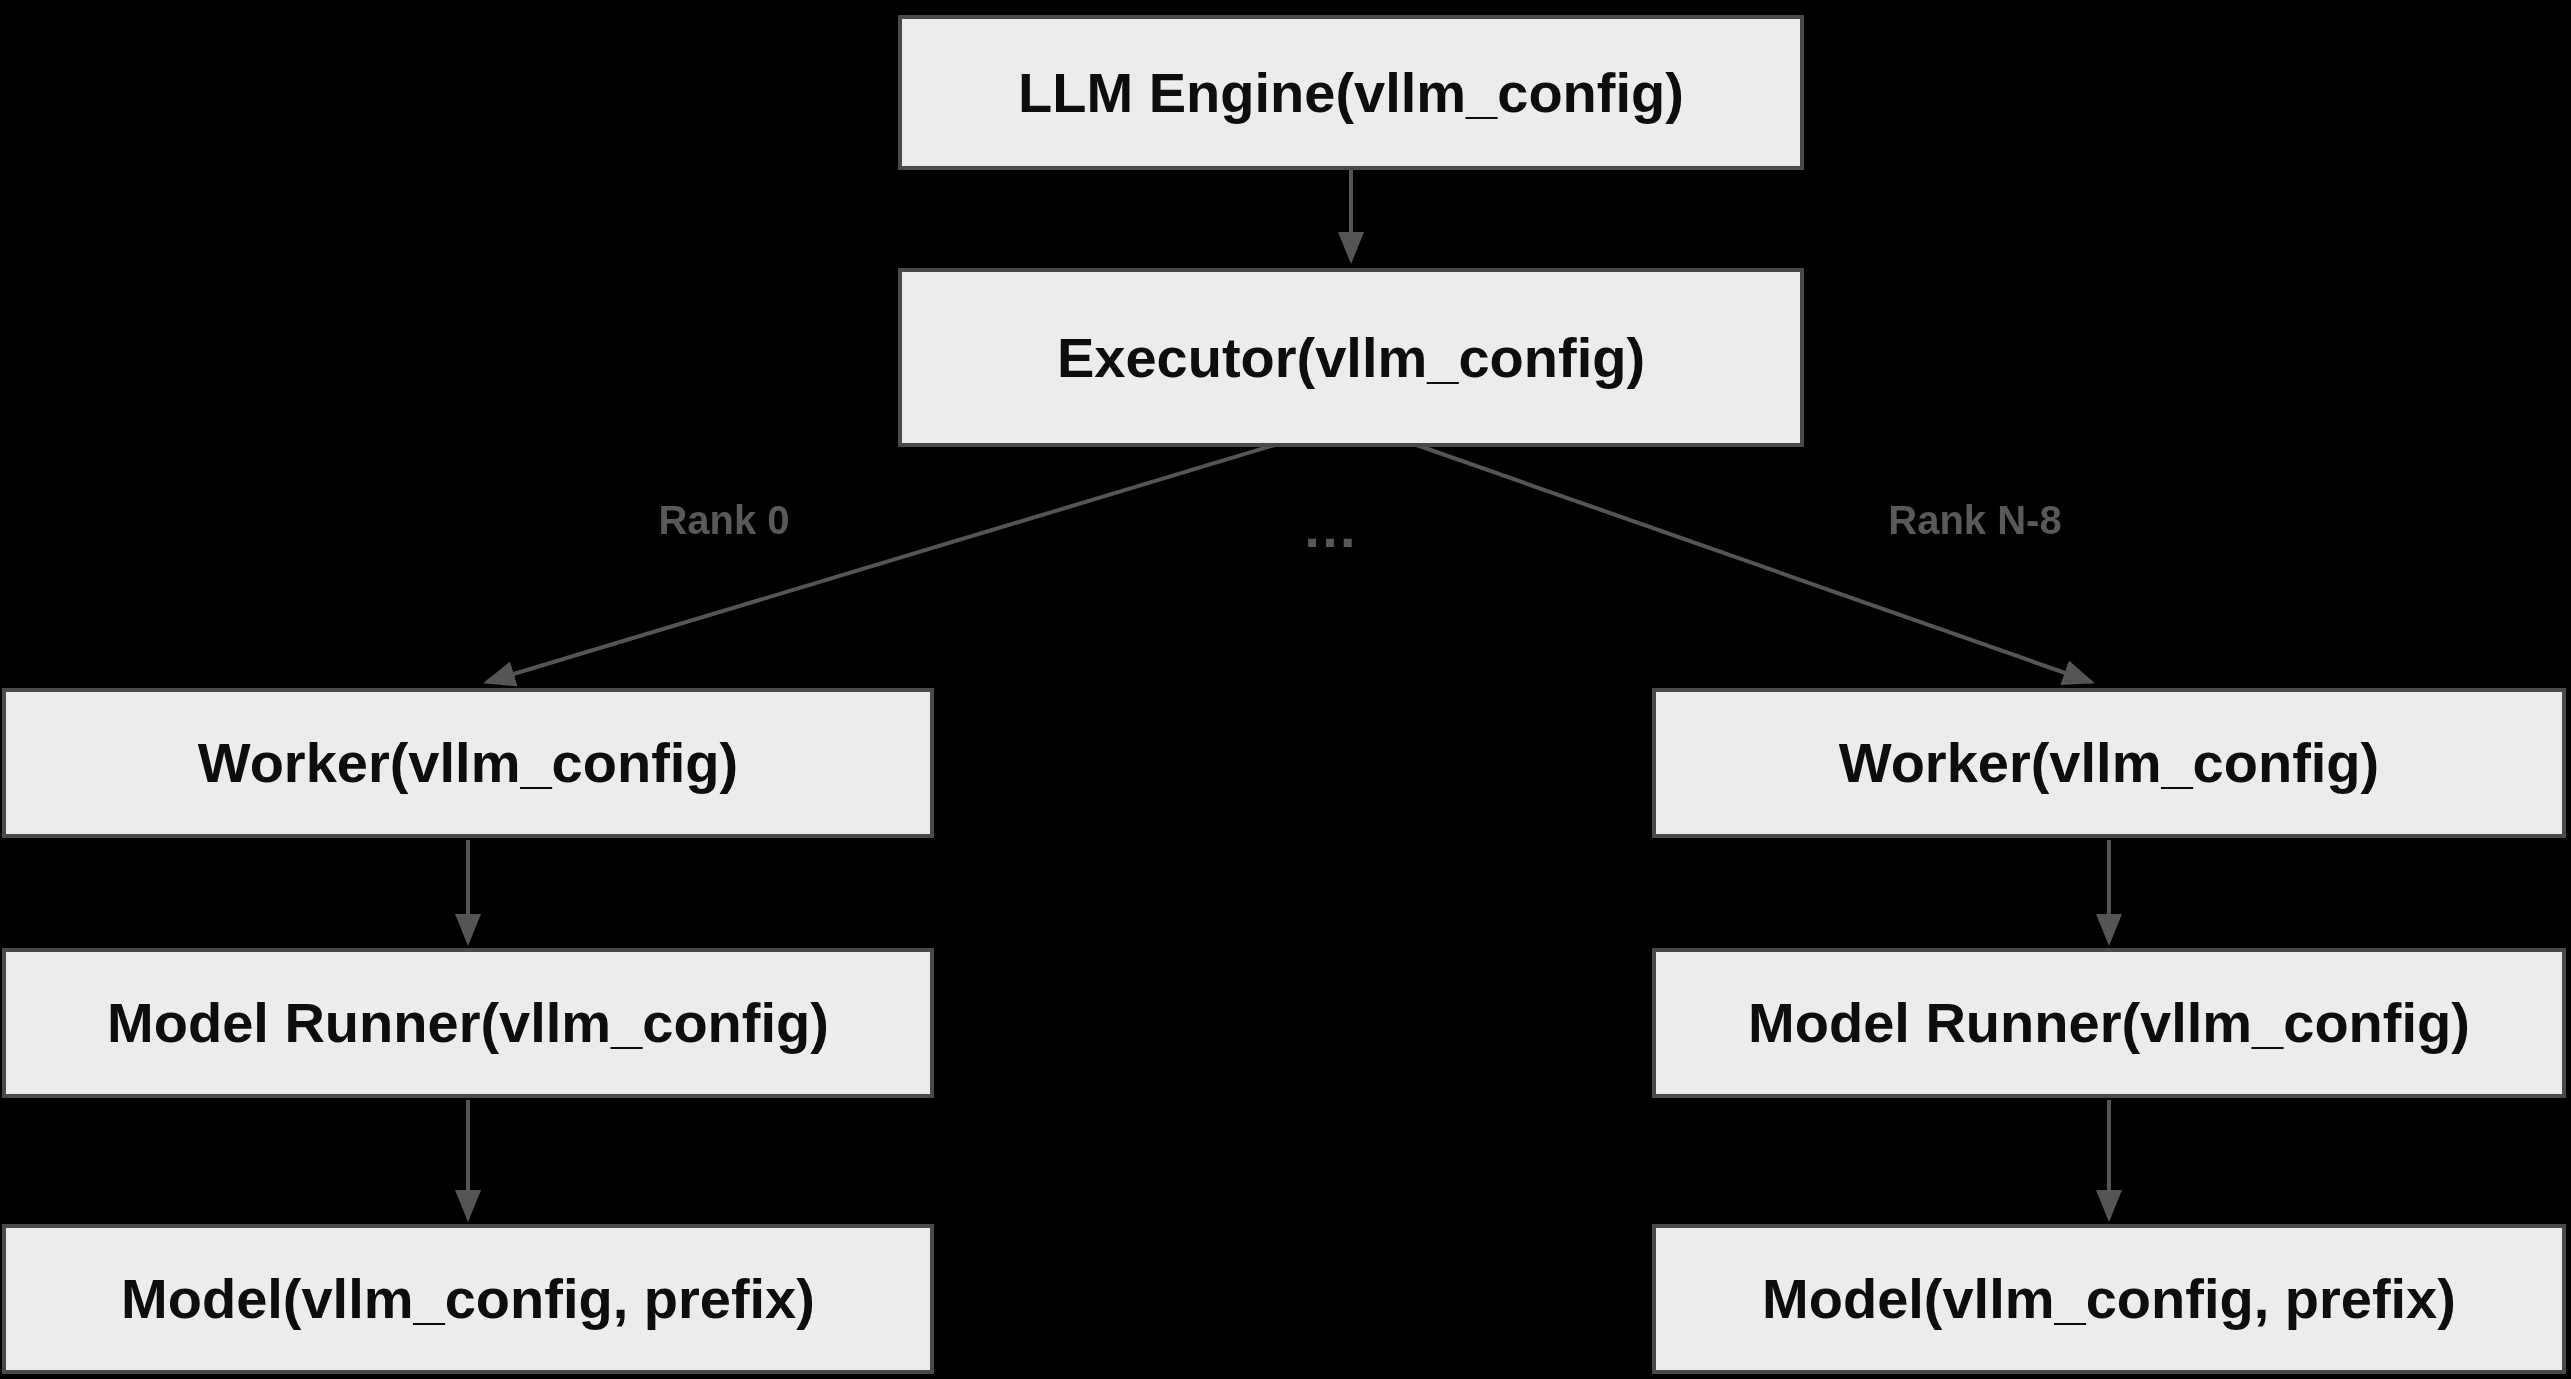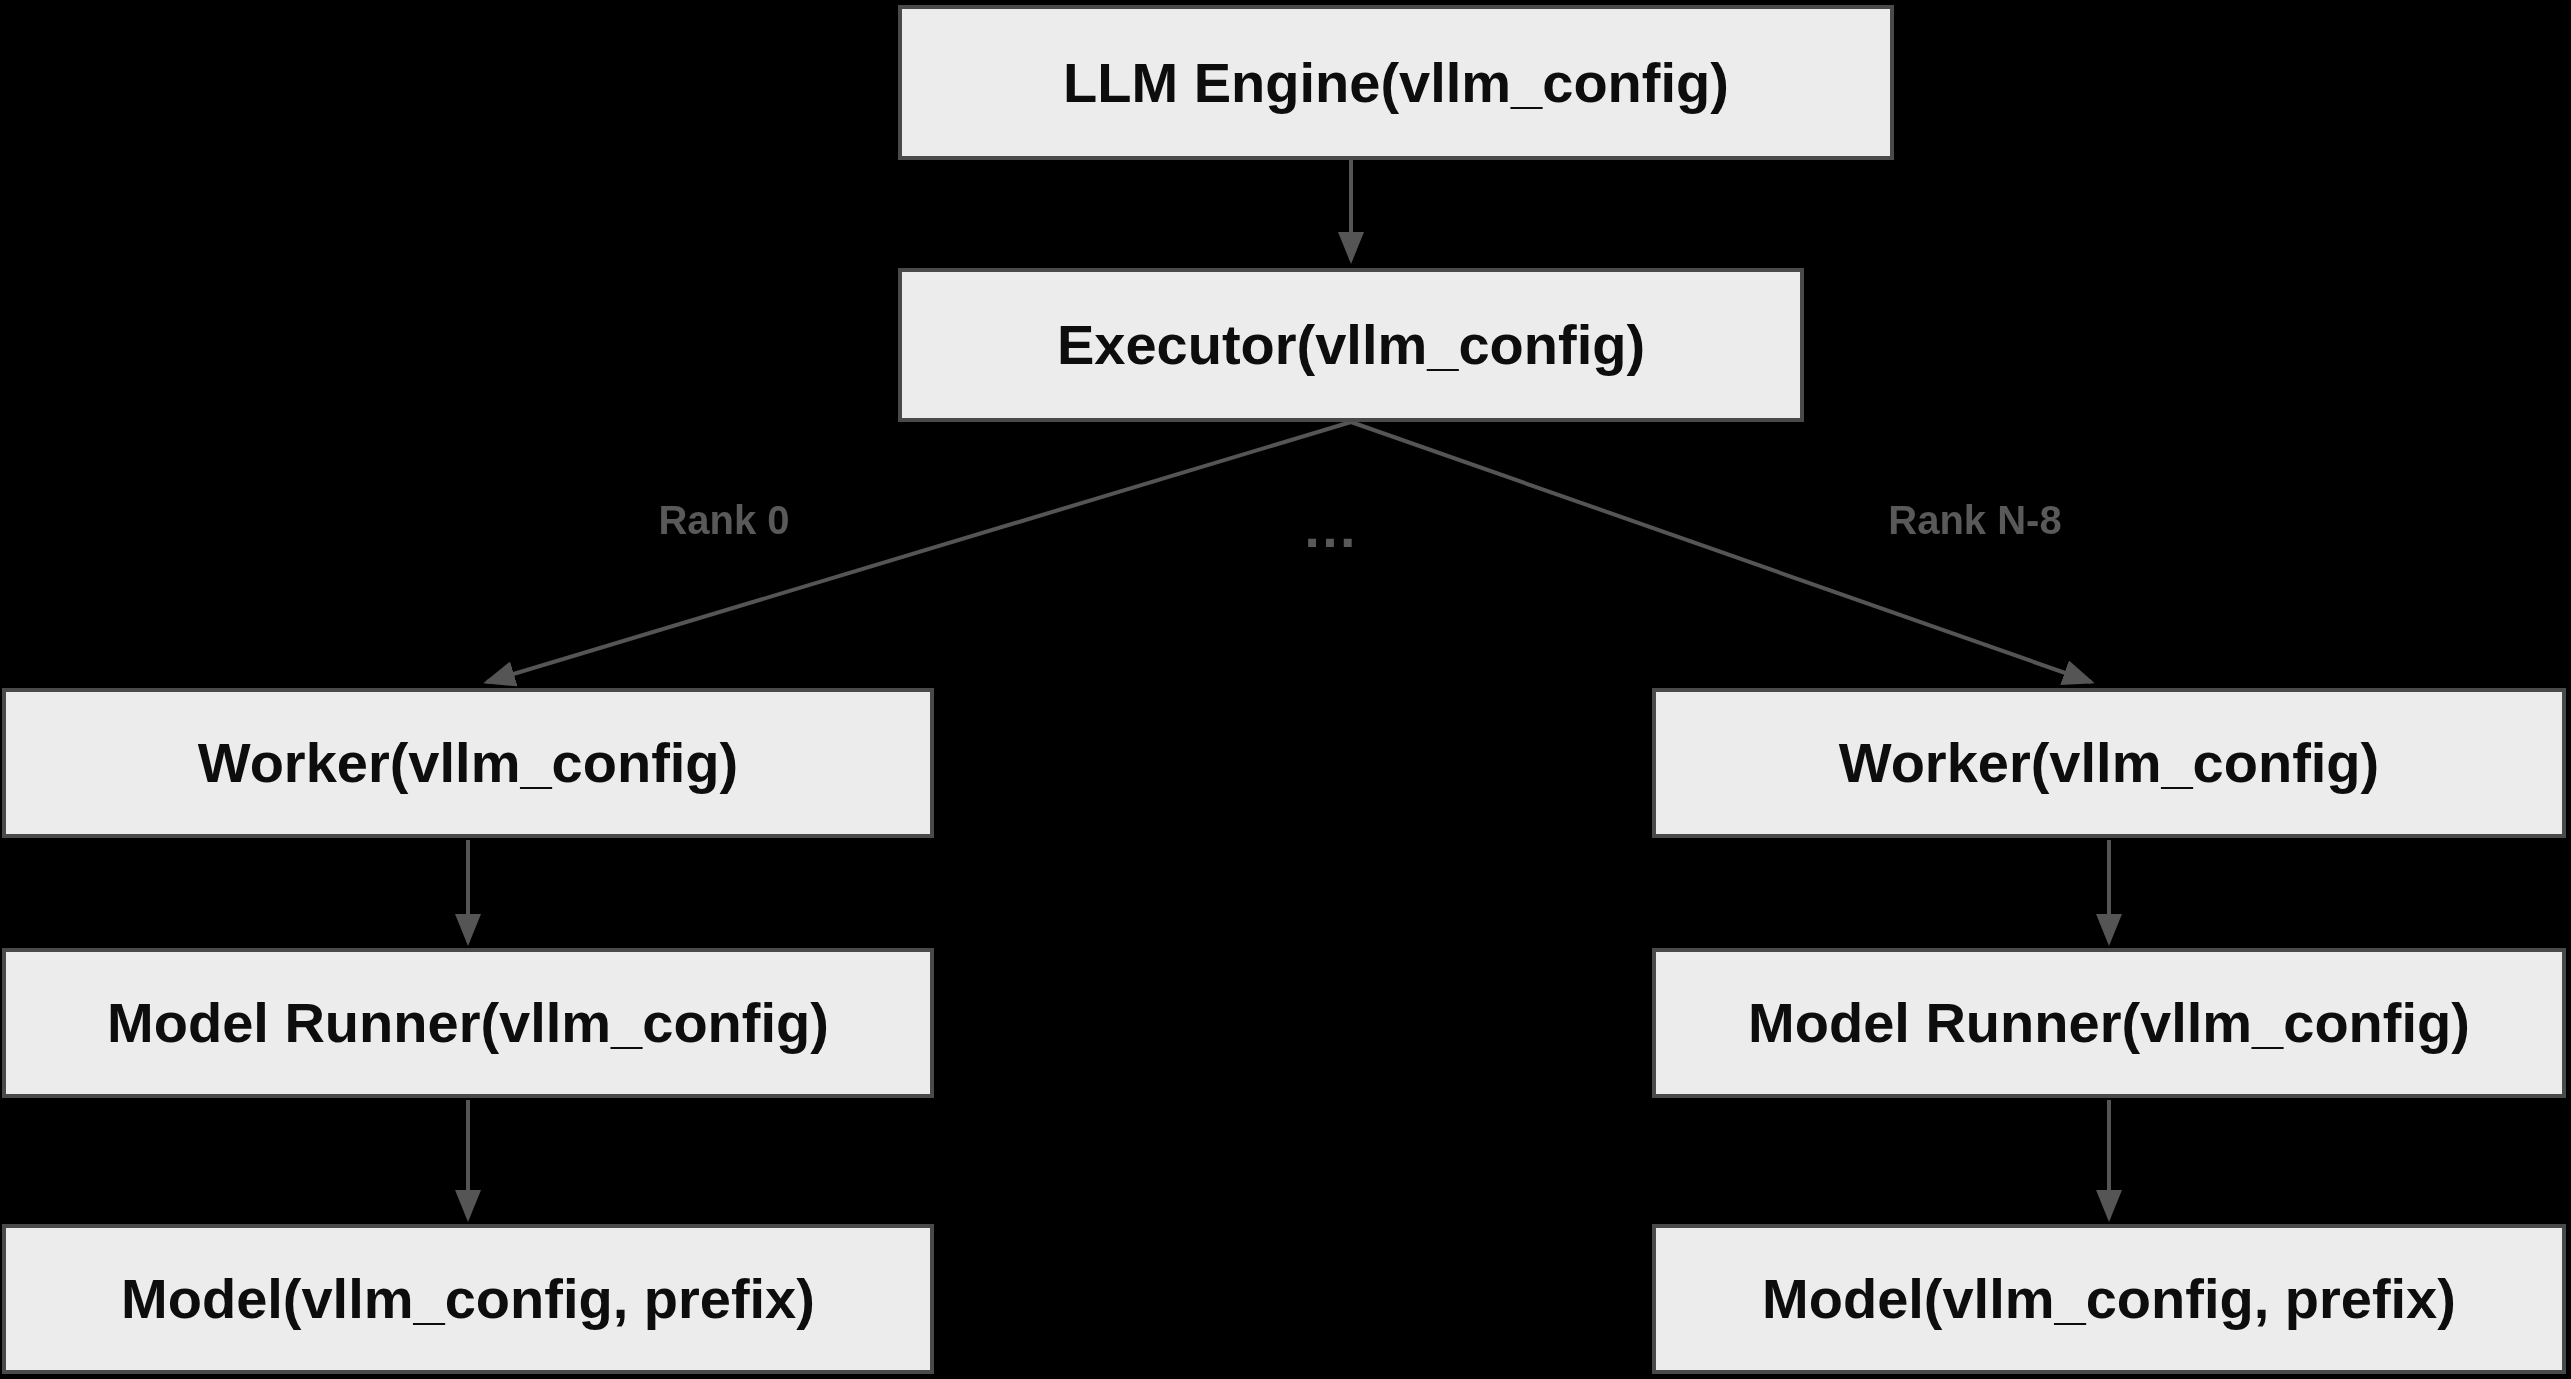--- a/index.html
+++ b/index.html
@@ -40,22 +40,22 @@
     color: var(--node-text);
     display: flex;
     align-items: center;
     justify-content: center;
     text-align: center;
     font-size: 56px;
     font-weight: 600;
     line-height: 1.1;
     white-space: nowrap;
   }
-  .node-llm-engine     { left: 898px;  top: 5px;    width: 996px; height: 155px; }
-  .node-executor       { left: 898px;  top: 268px;  width: 906px; height: 154px; }
+  .node-llm-engine     { left: 898px;  top: 15px;    width: 906px; height: 155px; }
+  .node-executor       { left: 898px;  top: 268px;  width: 906px; height: 179px; }
   .node-worker-left    { left: 2px;    top: 688px;  width: 932px; height: 150px; }
   .node-worker-right   { left: 1652px; top: 688px;  width: 914px; height: 150px; }
   .node-model-runner-left  { left: 2px;    top: 948px;  width: 932px; height: 150px; }
   .node-model-runner-right { left: 1652px; top: 948px;  width: 914px; height: 150px; }
   .node-model-left     { left: 2px;    top: 1224px; width: 932px; height: 150px; }
   .node-model-right    { left: 1652px; top: 1224px; width: 914px; height: 150px; }
   .edge-label {
     position: absolute;
     transform: translate(-50%, -50%);
     color: var(--edge-label-text);

